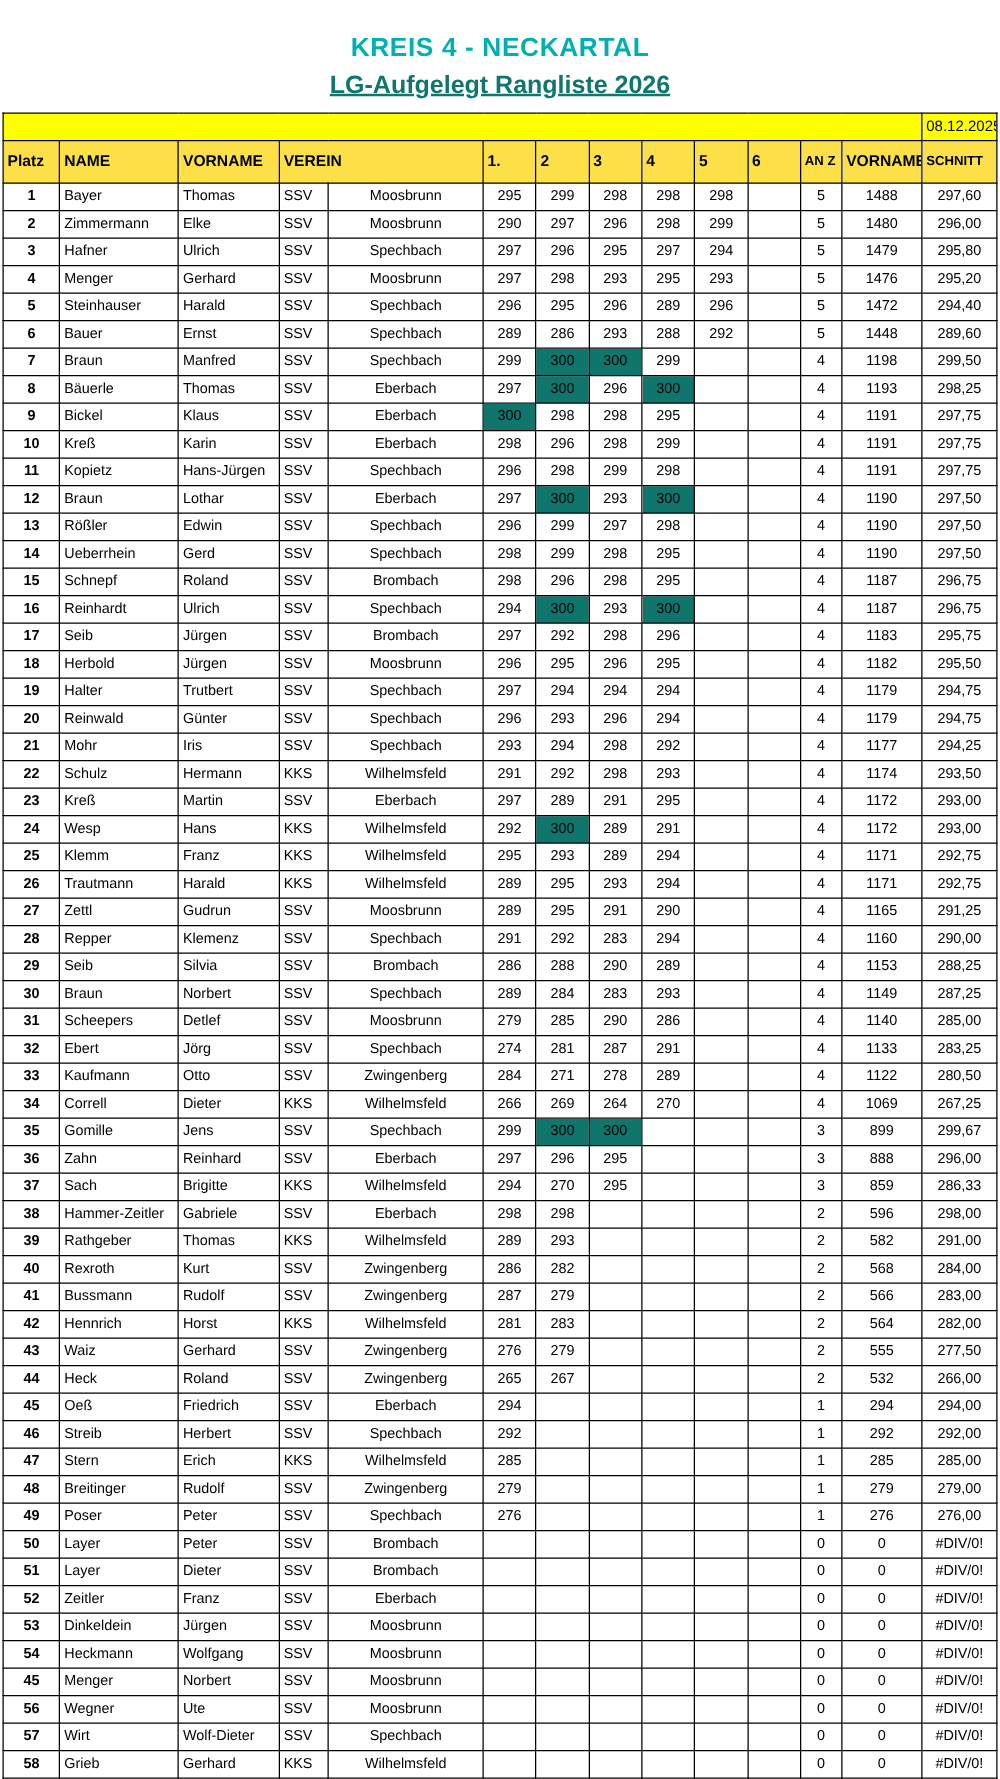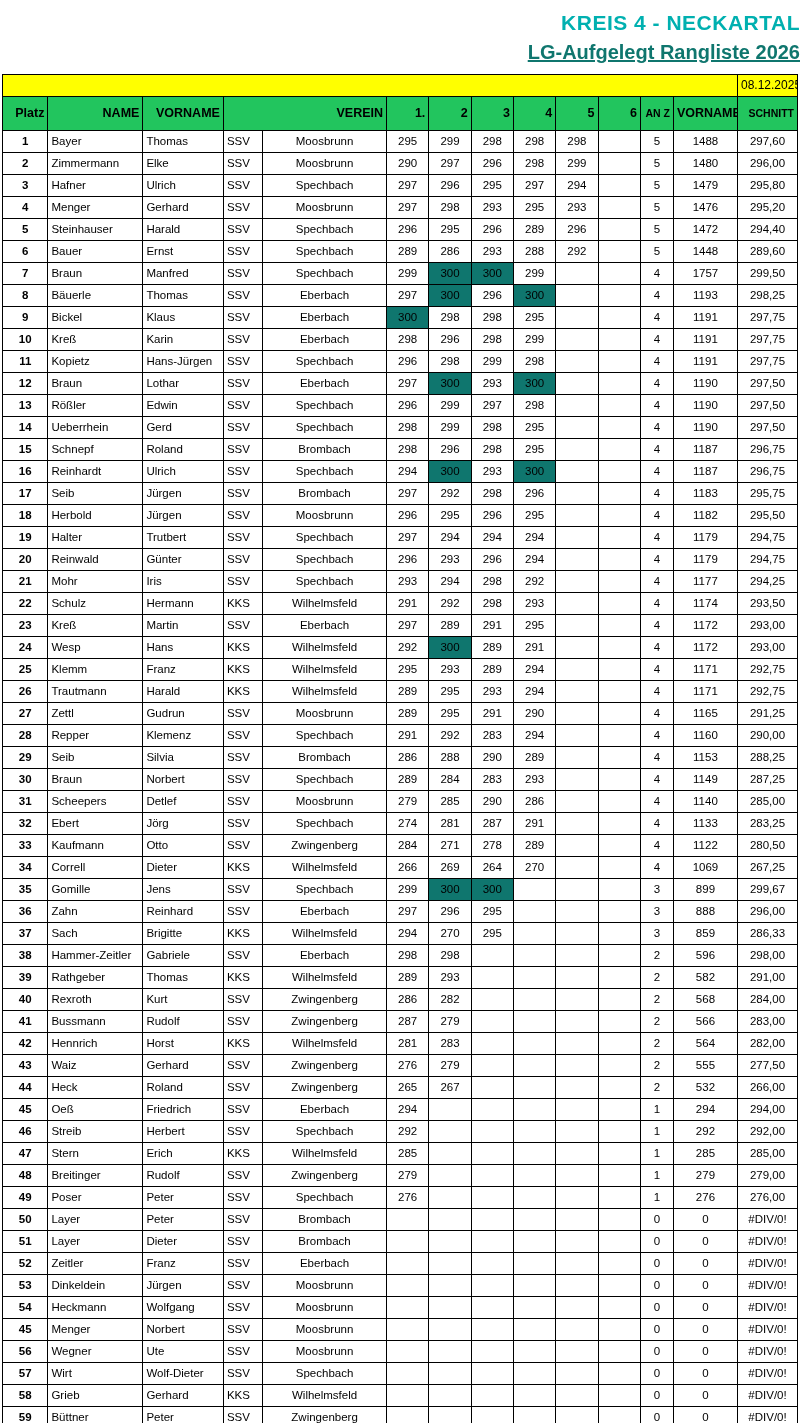--- a/index.html
+++ b/index.html
@@ -10,22 +10,22 @@
     font-family: "Liberation Sans", sans-serif;
   }
   .page {
     width: 800px;
     min-height: 1423px;
     background: #ffffff;
     padding: 0;
     position: relative;
   }
   .title-block {
-    text-align: right;
-    padding-top: 10px;
+    text-align: center;
+    padding-top: 26px;
   }
   .title-main {
     color: #00b0b0;
     font-size: 21px;
     font-weight: bold;
     letter-spacing: 0.5px;
     line-height: 26px;
   }
   .title-sub {
     color: #0f766e;
@@ -60,24 +60,24 @@
     height: 20px;
     border: 1px solid #000;
   }
   tr.date-row td.date-cell {
     text-align: center;
     font-size: 12px;
     font-weight: normal;
   }
   
   tr.head-row th {
-    background: #22c55e;
+    background: #fde047;
     font-size: 12.5px;
     font-weight: bold;
-    text-align: right;
+    text-align: left;
     height: 34px;
     line-height: 15px;
     vertical-align: middle;
   }
   tr.head-row th.small {
     font-size: 10.5px;
     line-height: 11px;
   }
   
   col.c-platz   { width: 44px; }
@@ -251,21 +251,21 @@
             <td class="vorname">Manfred</td>
             <td class="kuerzel">SSV</td>
             <td class="verein">Spechbach</td>
             <td class="round">299</td>
             <td class="round hl">300</td>
             <td class="round hl">300</td>
             <td class="round">299</td>
             <td class="round"></td>
             <td class="round"></td>
             <td class="anz">4</td>
-            <td class="gesamt">1757</td>
+            <td class="gesamt">1198</td>
             <td class="schnitt">299,50</td>
           </tr>
           <tr>
             <td class="platz">8</td>
             <td class="name">Bäuerle</td>
             <td class="vorname">Thomas</td>
             <td class="kuerzel">SSV</td>
             <td class="verein">Eberbach</td>
             <td class="round">297</td>
             <td class="round hl">300</td>

